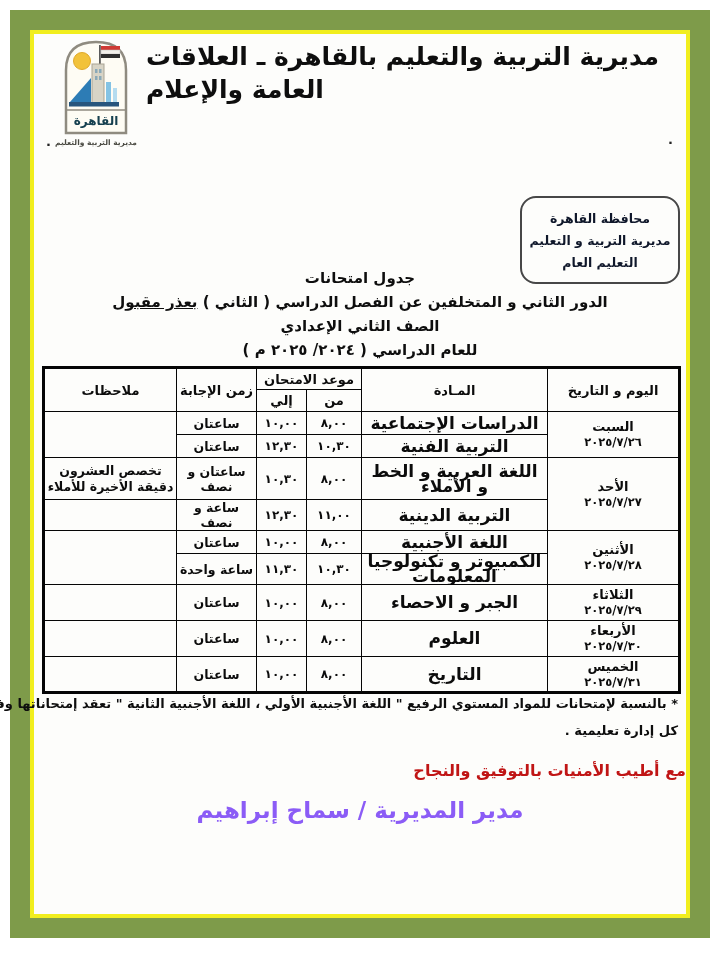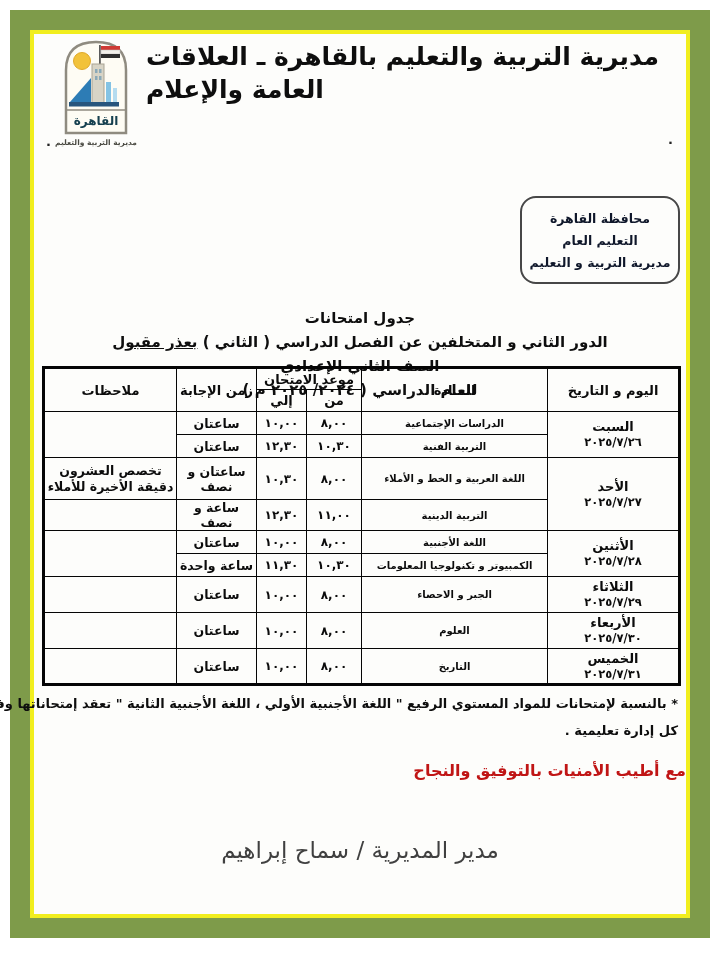--- a/index.html
+++ b/index.html
@@ -30,53 +30,53 @@
 
   
   .stamp{
     position:absolute;left:486px;top:122px;width:160px;box-sizing:border-box;
     border:2px solid #474747;border-radius:16px;padding:10px 4px 8px 4px;
     text-align:center;font-size:12.5px;font-weight:bold;line-height:22px;color:#0f172a;margin-top:40px;
   }
 
   
   .title-block{position:absolute;top:232px;left:0;right:0;text-align:center;
-    font-size:15px;font-weight:bold;line-height:24px;margin-top:40px;}
+    font-size:15px;font-weight:bold;line-height:24px;}
   .u{text-decoration:underline;}
 
   
   table.exam{
     position:absolute;top:332px;left:8px;width:636px;border-collapse:collapse;
     table-layout:fixed;direction:rtl;
   }
   table.exam th,table.exam td{
     border:1.5px solid #050505;padding:0 2px;font-weight:bold;color:#0c0c0c;
     text-align:center;vertical-align:middle;overflow:hidden;
   }
   table.exam{border:3px solid #050505;}
   th.h{font-size:13px;}
-  td.subj{font-size:10px;line-height:15px;}
+  td.subj{font-size:17px;line-height:15px;}
   td.time{font-size:12px;letter-spacing:1px;}
   td.dur{font-size:12.5px;}
   td.note{font-size:12.5px;line-height:16px;}
   .dayname{font-size:13px;line-height:16px;}
   .daydate{font-size:11.5px;letter-spacing:1.5px;line-height:15px;}
 
   
   .footnote{
     position:absolute;top:656px;right:8px;left:6px;text-align:right;
     font-size:13px;font-weight:bold;line-height:27px;white-space:nowrap;
   }
   .wishes{
     position:absolute;top:727px;left:0;right:0;text-align:right;
     font-size:16px;font-weight:bold;color:#c01515;
   }
   .signature{
     position:absolute;top:763px;left:0;right:0;text-align:center;
-    font-size:23px;font-weight:normal;color:#404040;margin-top:40px;
+    font-size:23px;font-weight:bold;color:#8b5cf6;
   }
 </style>
 </head>
 <body>
 
 <div class="frame">
   <div class="inner">
     <div class="content">
 
       <div class="logo">
@@ -102,22 +102,22 @@
         <div class="logo-caption">مديرية التربية والتعليم</div>
       </div>
 
       <div class="hdr-title">مديرية التربية والتعليم بالقاهرة ـ العلاقات العامة والإعلام</div>
 
       <span class="dot dot-left">.</span>
       <span class="dot dot-right">.</span>
 
       <div class="stamp">
         <div>محافظة القاهرة</div>
+        <div>مديرية التربية و التعليم</div>
         <div>التعليم العام</div>
-        <div>مديرية التربية و التعليم</div>
       </div>
 
       <div class="title-block">
         <div>جدول امتحانات</div>
         <div><span>الدور الثاني و المتخلفين عن الفصل الدراسي ( الثاني ) </span><span class="u">بعذر مقبول</span></div>
         <div>الصف الثاني الإعدادي</div>
         <div>للعام الدراسي ( ٢٠٢٤/ ٢٠٢٥ م )</div>
       </div>
 
       <table class="exam" dir="rtl">

